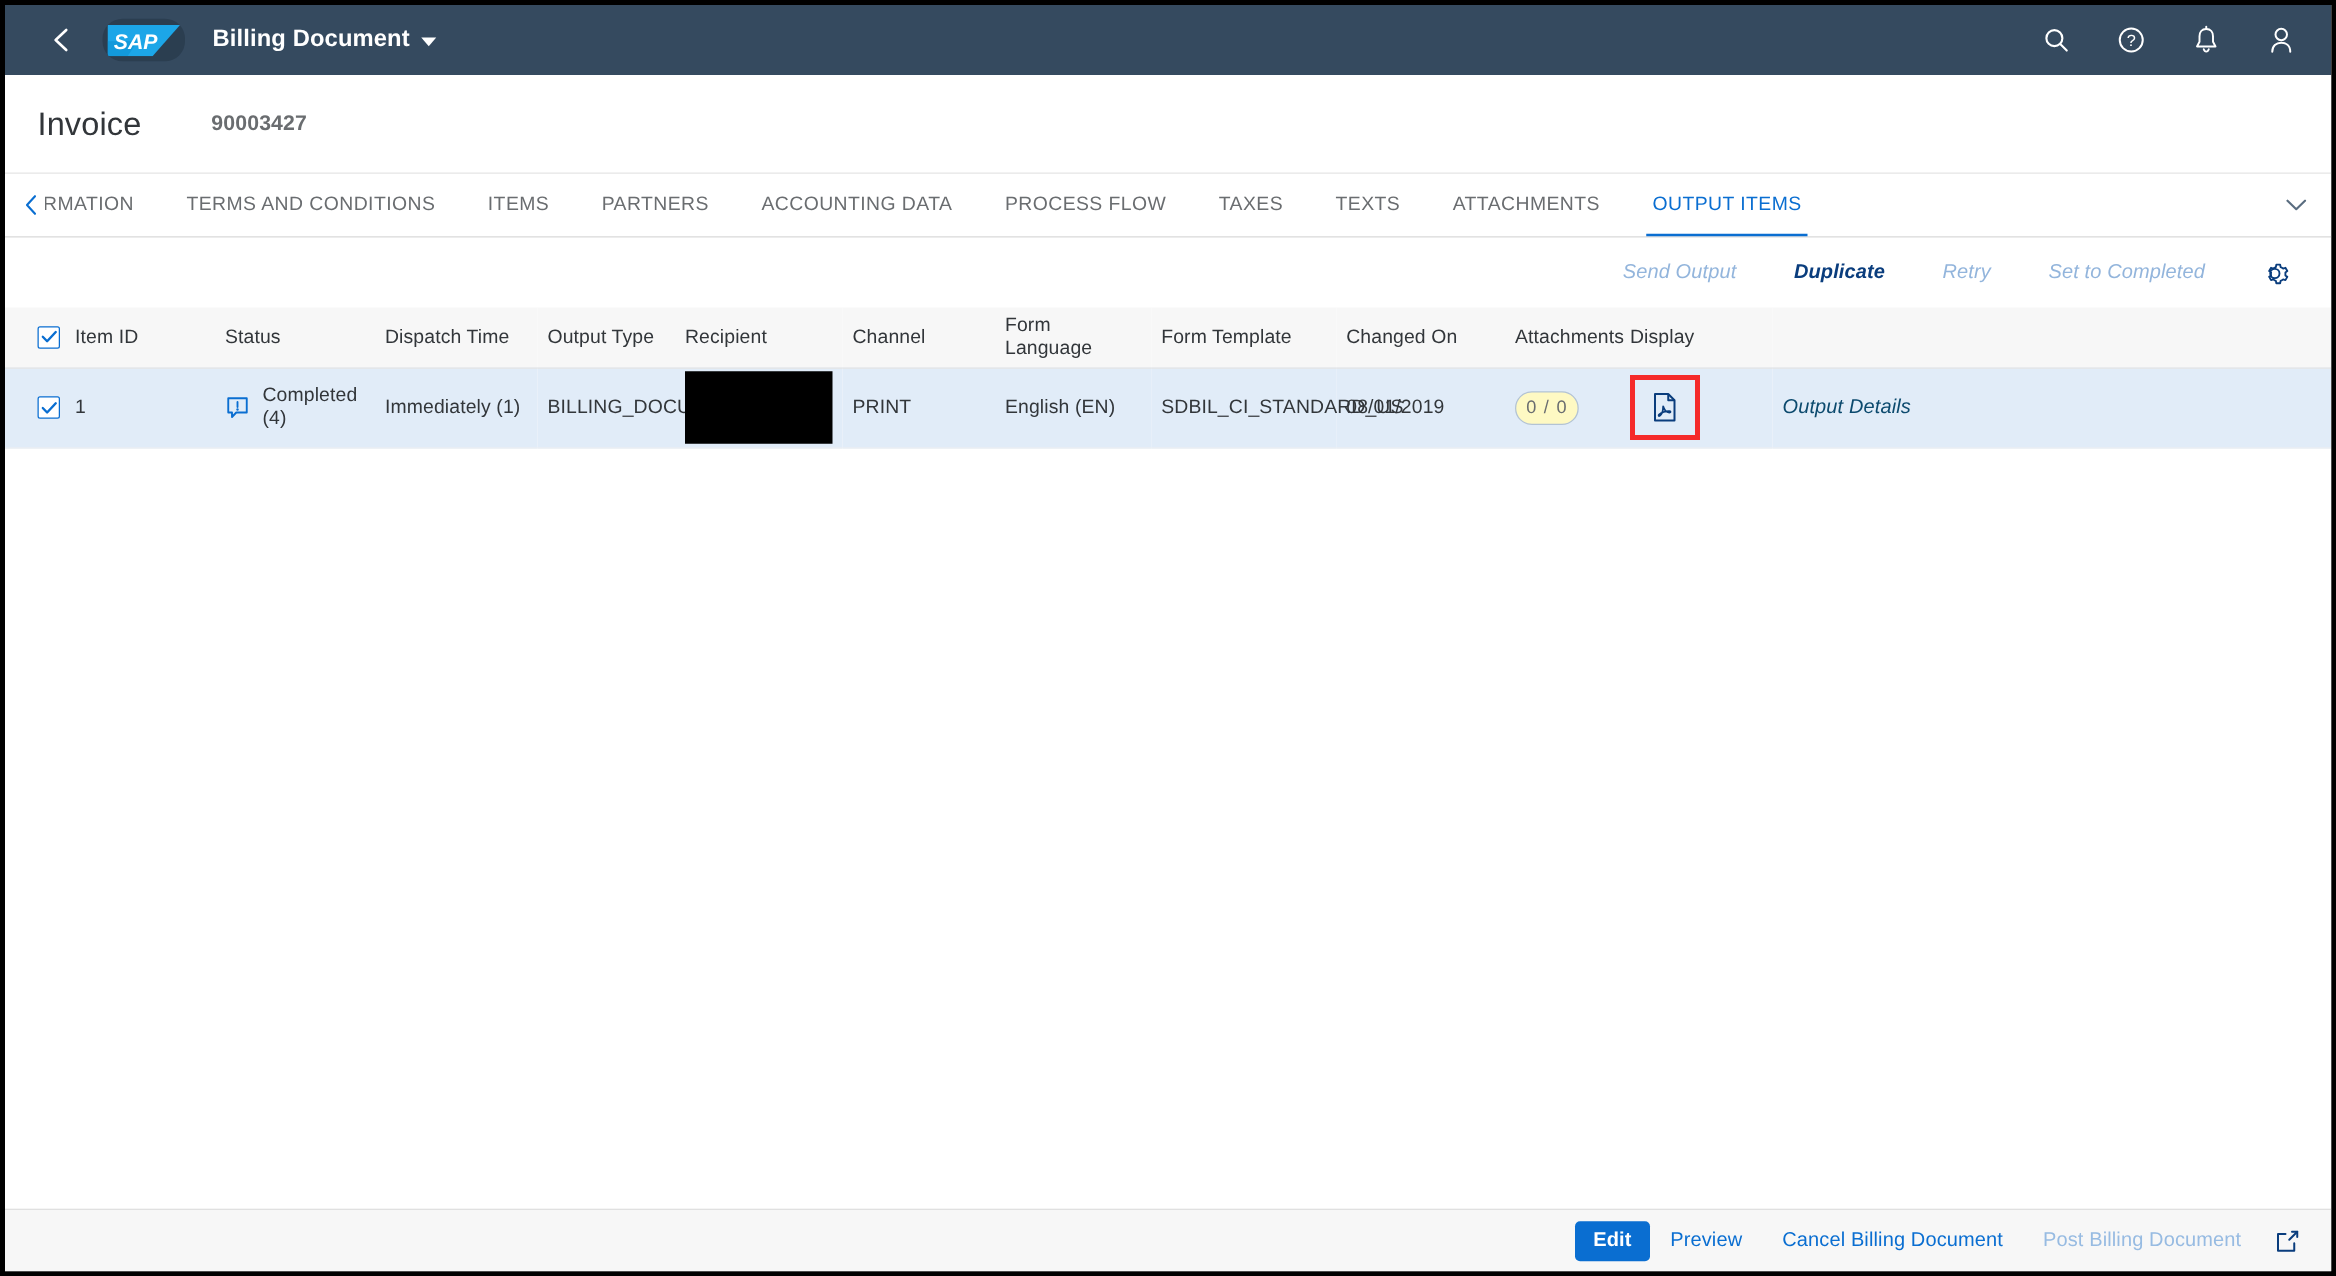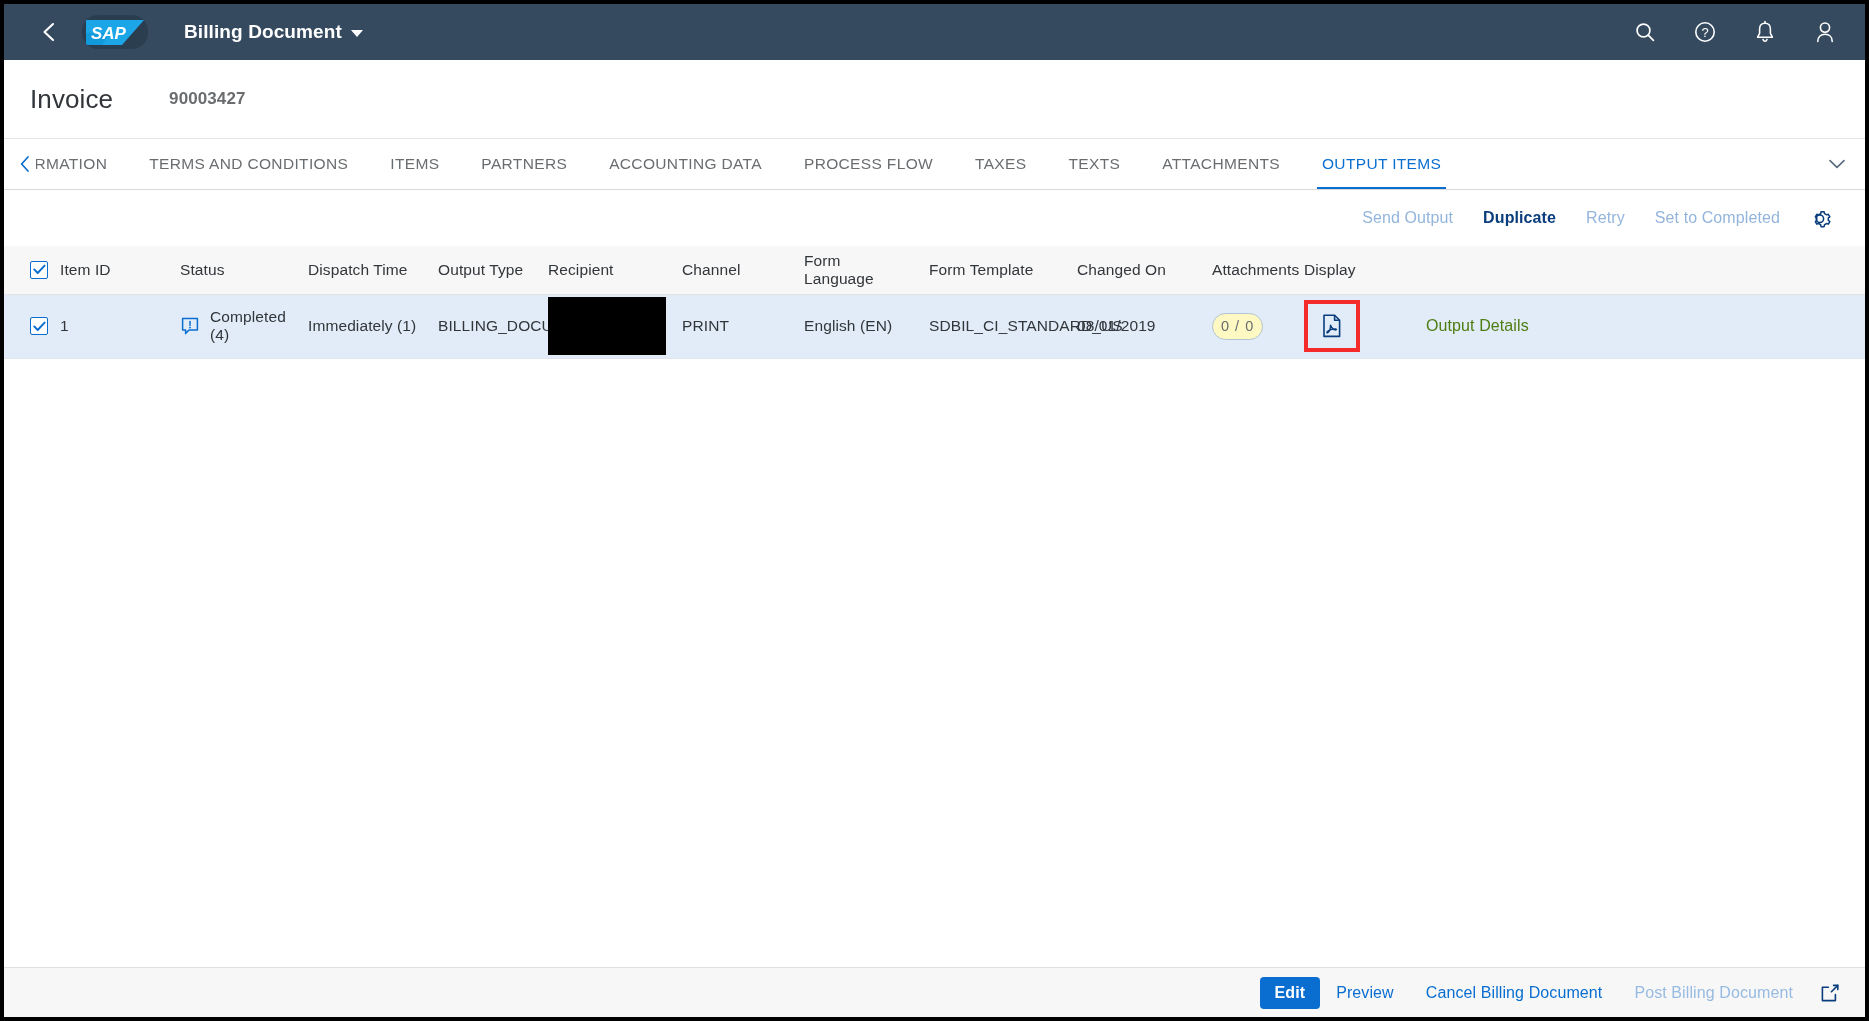--- a/index.html
+++ b/index.html
@@ -39,21 +39,21 @@
     border-radius: 16px;
     display: flex; align-items: center; justify-content: center;
     flex: 0 0 auto;
     position: relative; overflow: hidden;
   }
   .sap-logo .sap-shape {
     width: 58px; height: 25px;
     position: relative;
   }
   .shell-title {
-    margin-left: 36px;
+    margin-left: 22px;
     color: #ffffff;
     font-size: 19px;
     font-weight: bold;
     letter-spacing: 0.1px;
     display: flex; align-items: center; gap: 9px;
     cursor: pointer;
   }
   .shell-title .caret {
     width: 0; height: 0;
     border-left: 6px solid transparent;
@@ -142,21 +142,22 @@
   .content {
     flex: 1 1 auto;
     background: #ffffff;
     display: flex; flex-direction: column;
     overflow: hidden;
   }
   .table-toolbar {
     height: 56px; flex: 0 0 56px;
     display: flex; align-items: center; justify-content: flex-end;
     padding: 0 24px 0 0;
-    gap: 0px;
+    gap: 16px;
+    font-style: italic;
   }
   .tb-action {
     font-size: 16px;
     padding: 0 15px;
     cursor: pointer;
     letter-spacing: 0.1px;
   }
   .tb-action.enabled { color: #0a3d7d; font-weight: bold; }
   .tb-action.disabled { color: #93b5dc; cursor: default; }
   .tb-gear {
@@ -240,24 +241,25 @@
   }
   .redbox {
     position: absolute;
     left: 0; top: -4px;
     width: 56px; height: 52px;
     border: 4px solid #f52a2a;
     pointer-events: none;
   }
 
   .link {
-    color: #4d7c0f;
+    color: #0c4a6e;
     font-size: 16px;
     cursor: pointer;
     letter-spacing: 0.1px;
+    font-style: italic;
   }
 
   .redact {
     display: inline-block;
     width: 118px; height: 58px;
     background: #000000;
     vertical-align: middle;
   }
 
   .filler { flex: 1 1 auto; background: #ffffff; }

